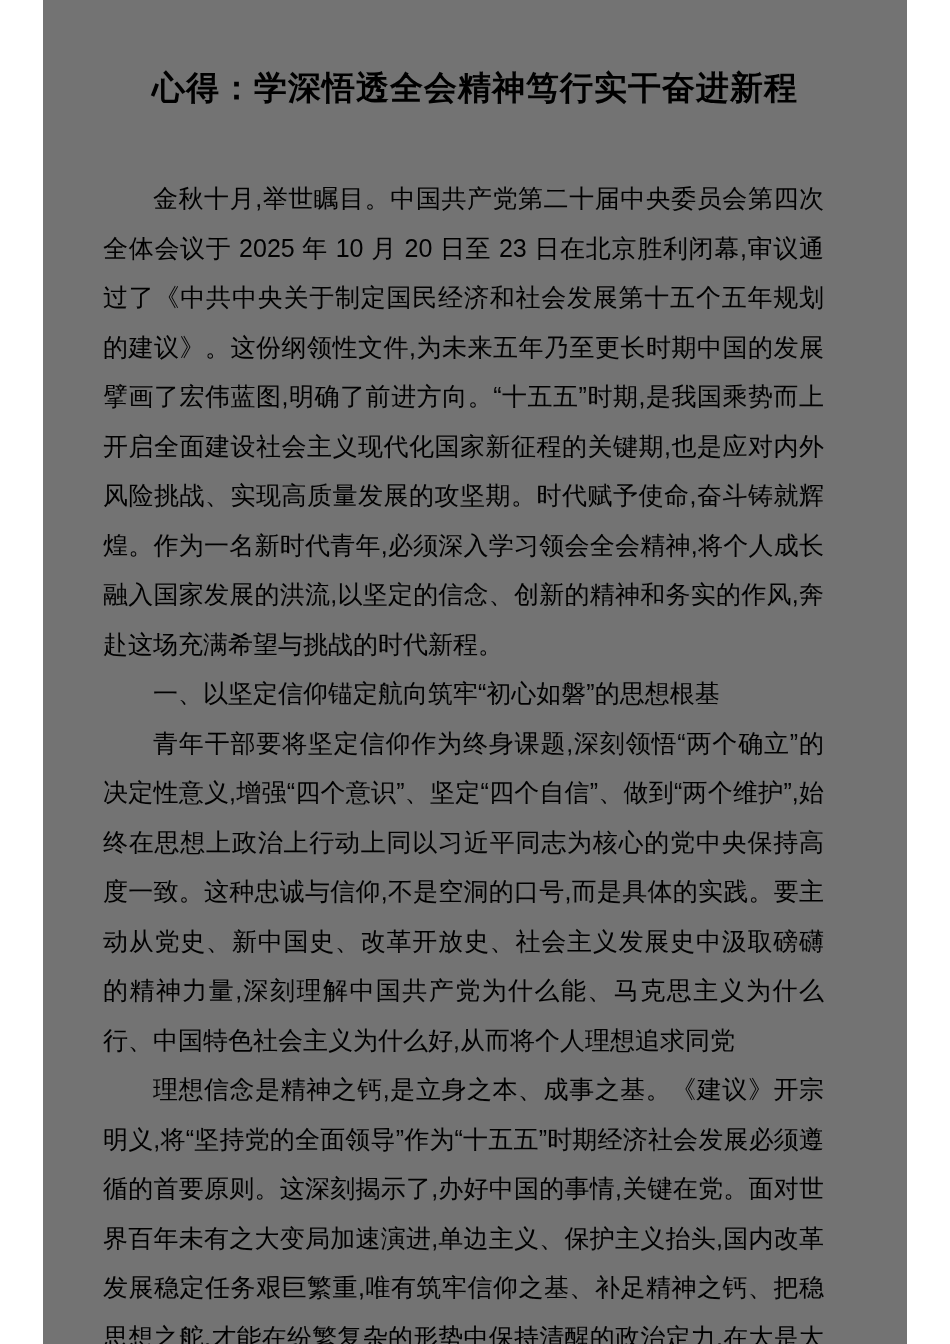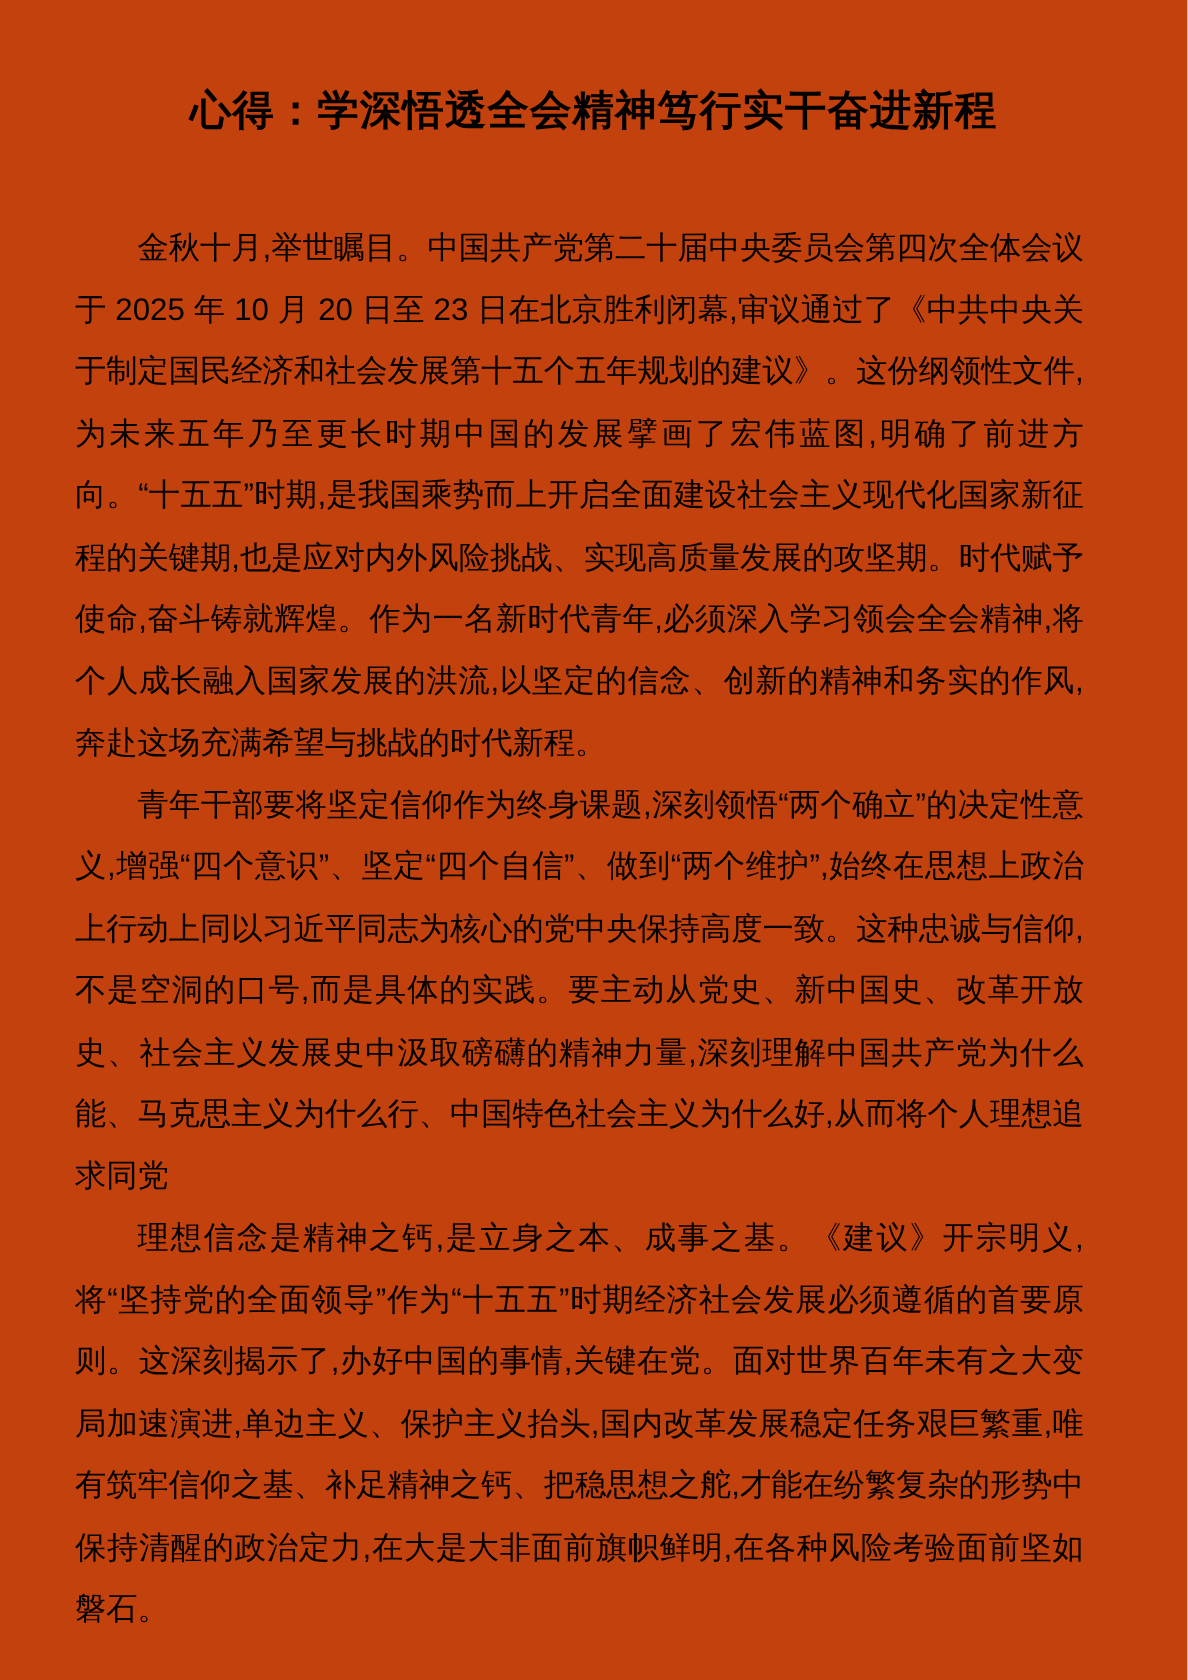--- a/index.html
+++ b/index.html
@@ -2,24 +2,24 @@
 <html><head>
 <meta charset="utf-8">
 <style>
   html, body {
     margin: 0;
     padding: 0;
     background: #ffffff;
   }
   .page {
     position: relative;
-    width: 950px;
+    width: 864px;
     height: 1344px;
     margin: 0 auto;
-    background: #c2410c;
+    background: #737373;
     overflow: hidden;
     font-family: "Liberation Sans", sans-serif;
     color: #000000;
   }
   .doc-title {
     padding-top: 66px;
     margin: 0 60px;
     font-size: 33px;
     line-height: 44px;
     font-weight: bold;
@@ -42,16 +42,17 @@
     font-weight: normal; 
   }
 </style>
 </head>
 <body>
 
 <div class="page">
   <h1 class="doc-title">心得：学深悟透全会精神笃行实干奋进新程</h1>
   <div class="doc-content">
       <p class="para">金秋十月,举世瞩目。中国共产党第二十届中央委员会第四次全体会议于 2025 年 10 月 20 日至 23 日在北京胜利闭幕,审议通过了《中共中央关于制定国民经济和社会发展第十五个五年规划的建议》。这份纲领性文件,为未来五年乃至更长时期中国的发展擘画了宏伟蓝图,明确了前进方向。“十五五”时期,是我国乘势而上开启全面建设社会主义现代化国家新征程的关键期,也是应对内外风险挑战、实现高质量发展的攻坚期。时代赋予使命,奋斗铸就辉煌。作为一名新时代青年,必须深入学习领会全会精神,将个人成长融入国家发展的洪流,以坚定的信念、创新的精神和务实的作风,奔赴这场充满希望与挑战的时代新程。</p>
+      <p class="para heading">一、以坚定信仰锚定航向筑牢“初心如磐”的思想根基</p>
       <p class="para">青年干部要将坚定信仰作为终身课题,深刻领悟“两个确立”的决定性意义,增强“四个意识”、坚定“四个自信”、做到“两个维护”,始终在思想上政治上行动上同以习近平同志为核心的党中央保持高度一致。这种忠诚与信仰,不是空洞的口号,而是具体的实践。要主动从党史、新中国史、改革开放史、社会主义发展史中汲取磅礴的精神力量,深刻理解中国共产党为什么能、马克思主义为什么行、中国特色社会主义为什么好,从而将个人理想追求同党</p>
       <p class="para">理想信念是精神之钙,是立身之本、成事之基。《建议》开宗明义,将“坚持党的全面领导”作为“十五五”时期经济社会发展必须遵循的首要原则。这深刻揭示了,办好中国的事情,关键在党。面对世界百年未有之大变局加速演进,单边主义、保护主义抬头,国内改革发展稳定任务艰巨繁重,唯有筑牢信仰之基、补足精神之钙、把稳思想之舵,才能在纷繁复杂的形势中保持清醒的政治定力,在大是大非面前旗帜鲜明,在各种风险考验面前坚如磐石。</p>
     </div>
 </div>
 
 </body></html>

